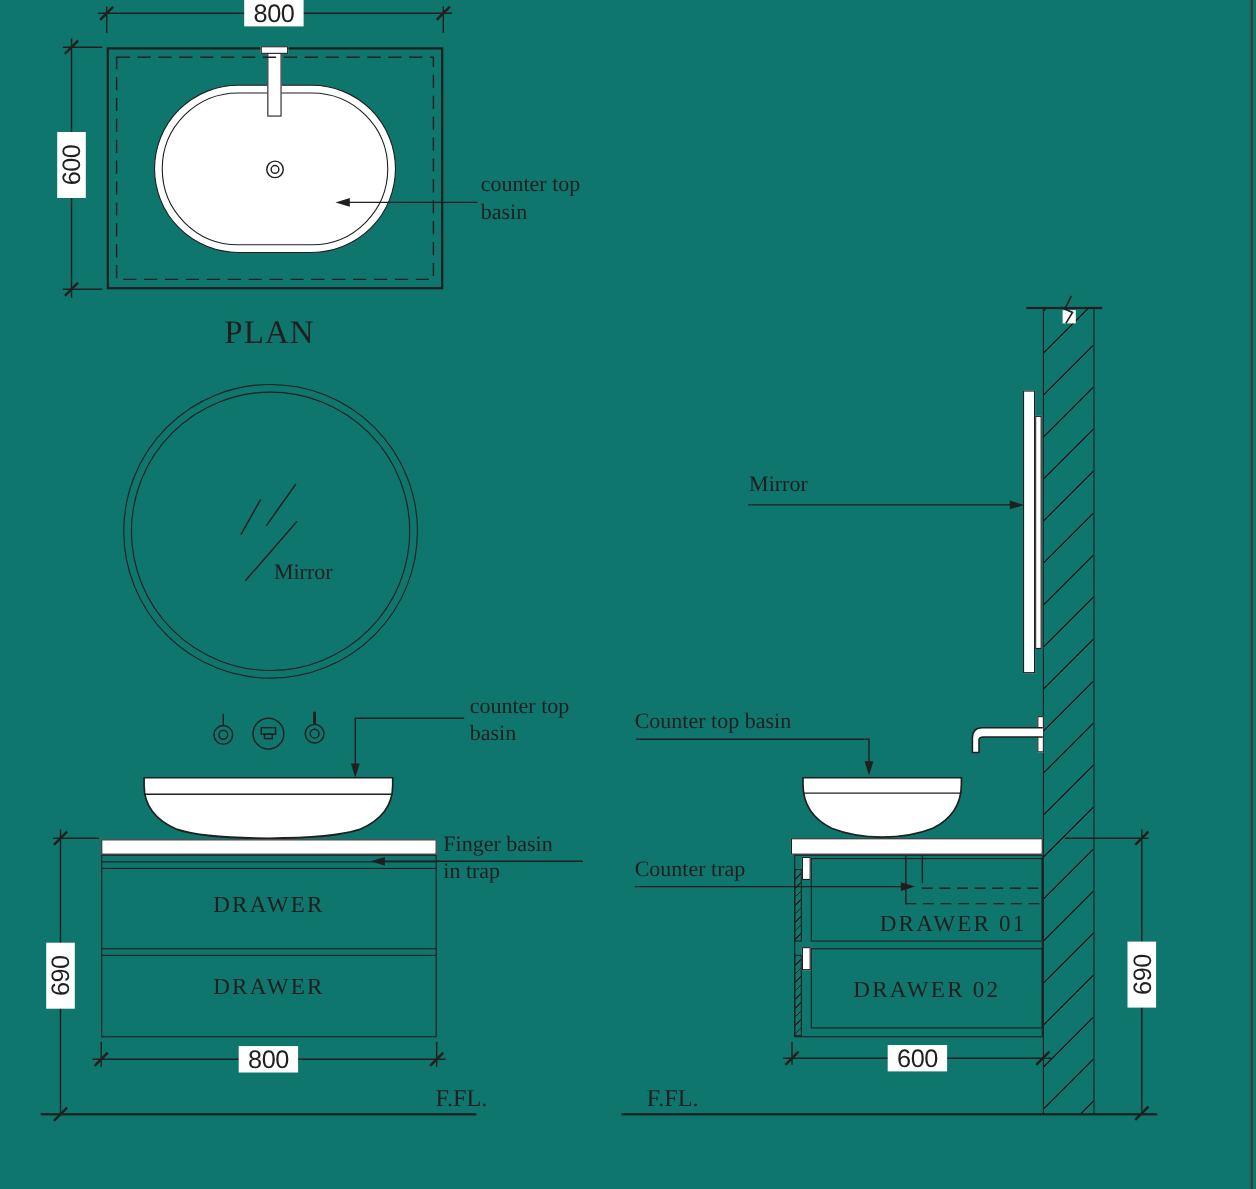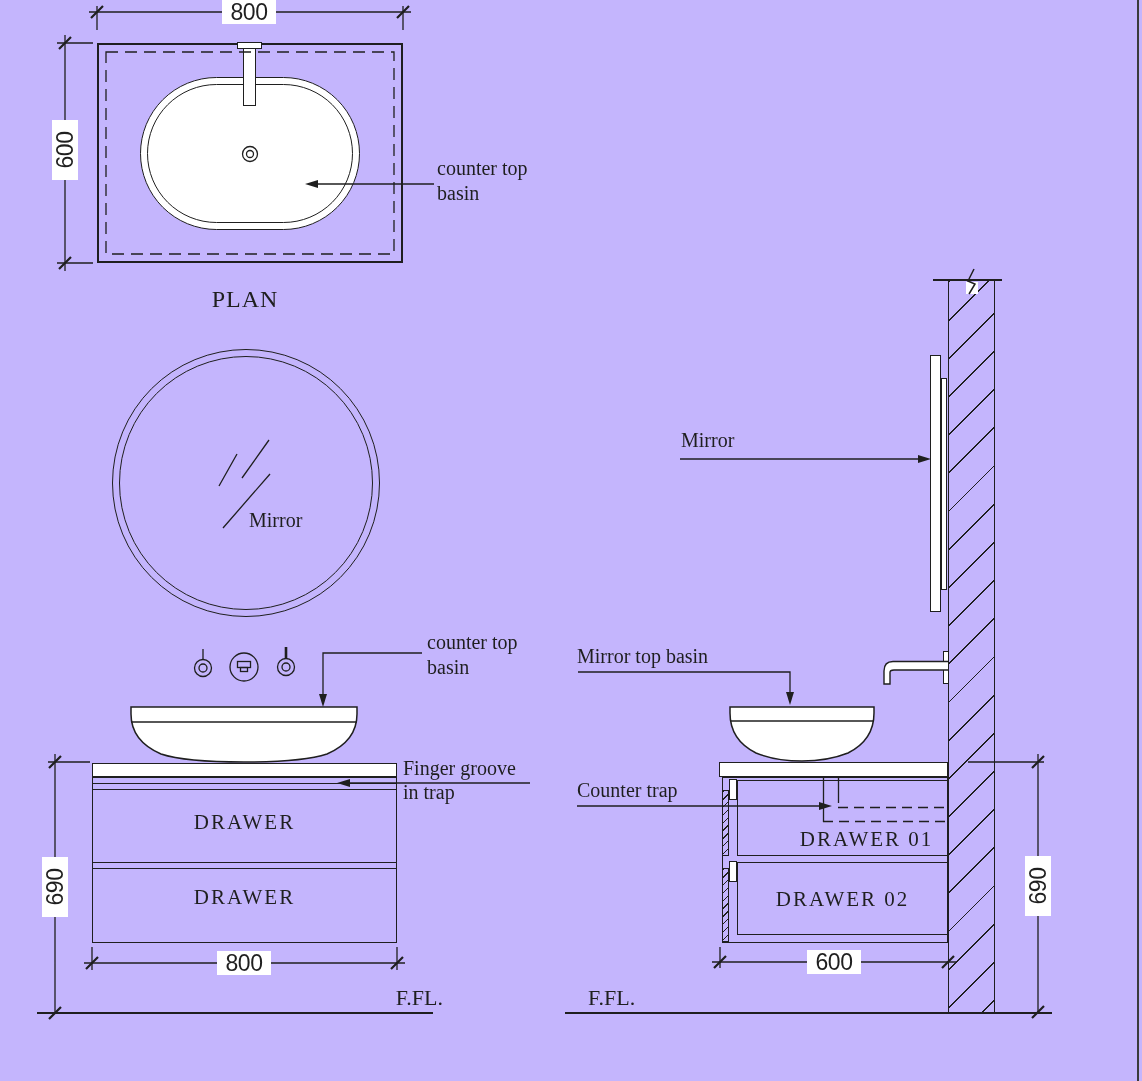--- a/index.html
+++ b/index.html
@@ -1,27 +1,27 @@
 <!DOCTYPE html>
 <html><head>
 <meta charset="utf-8">
 <style>
   :root{ --ink:#1f1f1f; }
   html,body{margin:0;padding:0;background:#fff;}
-  #canvas{position:relative;width:1142px;height:1081px;background:#c4b5fd;overflow:hidden;
+  #canvas{position:relative;width:1142px;height:1081px;background:#0f766e;overflow:hidden;
           font-family:"Liberation Serif", serif;color:var(--ink);}
   .abs{position:absolute;box-sizing:border-box;}
   .b{border:1.4px solid var(--ink);background:transparent;}
   .b2{border:2px solid var(--ink);background:transparent;}
   .hl{background:var(--ink);height:1.5px;}
   .lbl{font-size:20px;line-height:25px;white-space:nowrap;}
   .dim{font-family:"Liberation Sans", sans-serif;font-size:23px;letter-spacing:-0.5px;
        display:flex;align-items:center;justify-content:center;background:#fff;}
   .vdim{transform:rotate(-90deg);}
-  .title{font-size:24px;letter-spacing:1px;text-align:center;white-space:nowrap;}
+  .title{font-size:30px;letter-spacing:1px;text-align:center;white-space:nowrap;}
   .drawer-lbl{font-size:21px;letter-spacing:2px;text-align:center;white-space:nowrap;}
   .hatch-wall{background:repeating-linear-gradient(135deg, var(--ink) 0px, var(--ink) 1.3px, transparent 1.3px, transparent 27px);
               border-left:1.6px solid var(--ink);border-right:1.6px solid var(--ink);}
   .hatch-fine{background:repeating-linear-gradient(135deg, var(--ink) 0px, var(--ink) 1px, transparent 1px, transparent 5.5px);
               border:1.2px solid var(--ink);}
   .white{background:#fff;}
   svg.overlay{position:absolute;left:0;top:0;}
 </style>
 </head>
 <body>
@@ -130,34 +130,34 @@
     <div>counter top</div>
       <div>basin</div>
     </div>
   <div class="abs title" style="left:140px;top:286px;width:210px;">PLAN</div>
 
   <div class="abs lbl" style="left:249px;top:508px;">Mirror</div>
   <div class="abs lbl" style="left:427px;top:630px;">
     <div>counter top</div>
       <div>basin</div>
     </div>
-  <div class="abs lbl" style="left:403px;top:756px;">Finger groove</div>
+  <div class="abs lbl" style="left:403px;top:756px;">Finger basin</div>
   <div class="abs lbl" style="left:403px;top:780px;">in trap</div>
   <div class="abs drawer-lbl" style="left:92px;top:810px;width:305px;">DRAWER</div>
   <div class="abs drawer-lbl" style="left:92px;top:885px;width:305px;">DRAWER</div>
   <div class="abs dim" style="left:217px;top:951px;width:54px;height:24px;">
     <span>800</span>
     </div>
   <div class="abs dim vdim" style="left:25px;top:874px;width:60px;height:26px;">
     <span>690</span>
     </div>
   <div class="abs lbl" style="left:375px;top:985px;width:68px;text-align:right;font-size:22px;">F.FL.</div>
 
   <div class="abs lbl" style="left:681px;top:428px;">Mirror</div>
-  <div class="abs lbl" style="left:577px;top:644px;">Mirror top basin</div>
+  <div class="abs lbl" style="left:577px;top:644px;">Counter top basin</div>
   <div class="abs lbl" style="left:577px;top:778px;">Counter trap</div>
   <div class="abs drawer-lbl" style="left:737px;top:827px;width:211px;padding-left:48px;">DRAWER 01</div>
   <div class="abs drawer-lbl" style="left:737px;top:887px;width:211px;">DRAWER 02</div>
   <div class="abs dim" style="left:807px;top:950px;width:54px;height:24px;">
     <span>600</span>
     </div>
   <div class="abs dim vdim" style="left:1008px;top:873px;width:60px;height:26px;">
     <span>690</span>
     </div>
   <div class="abs lbl" style="left:588px;top:985px;font-size:22px;">F.FL.</div>

